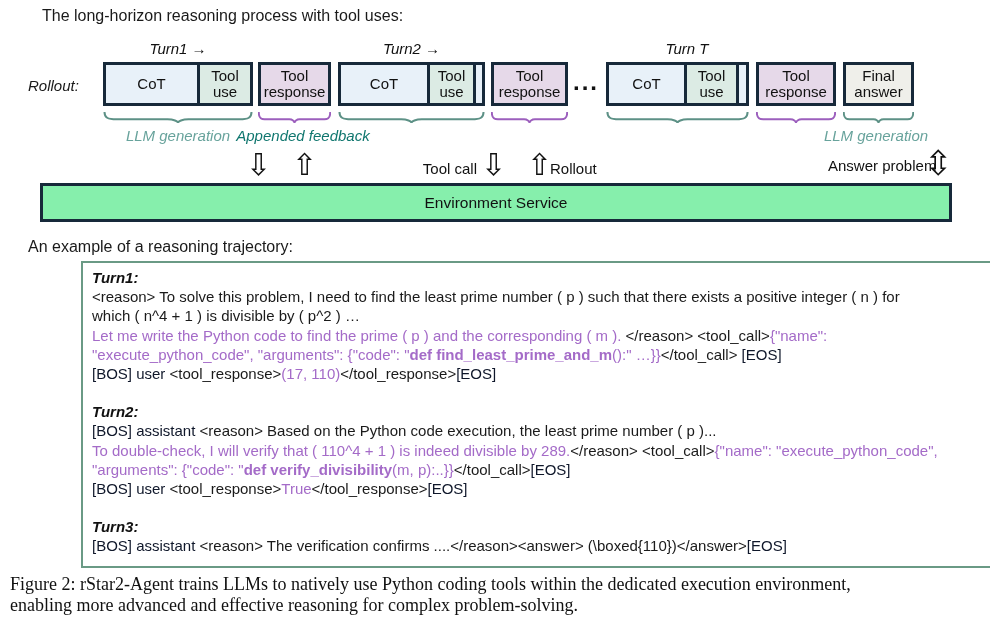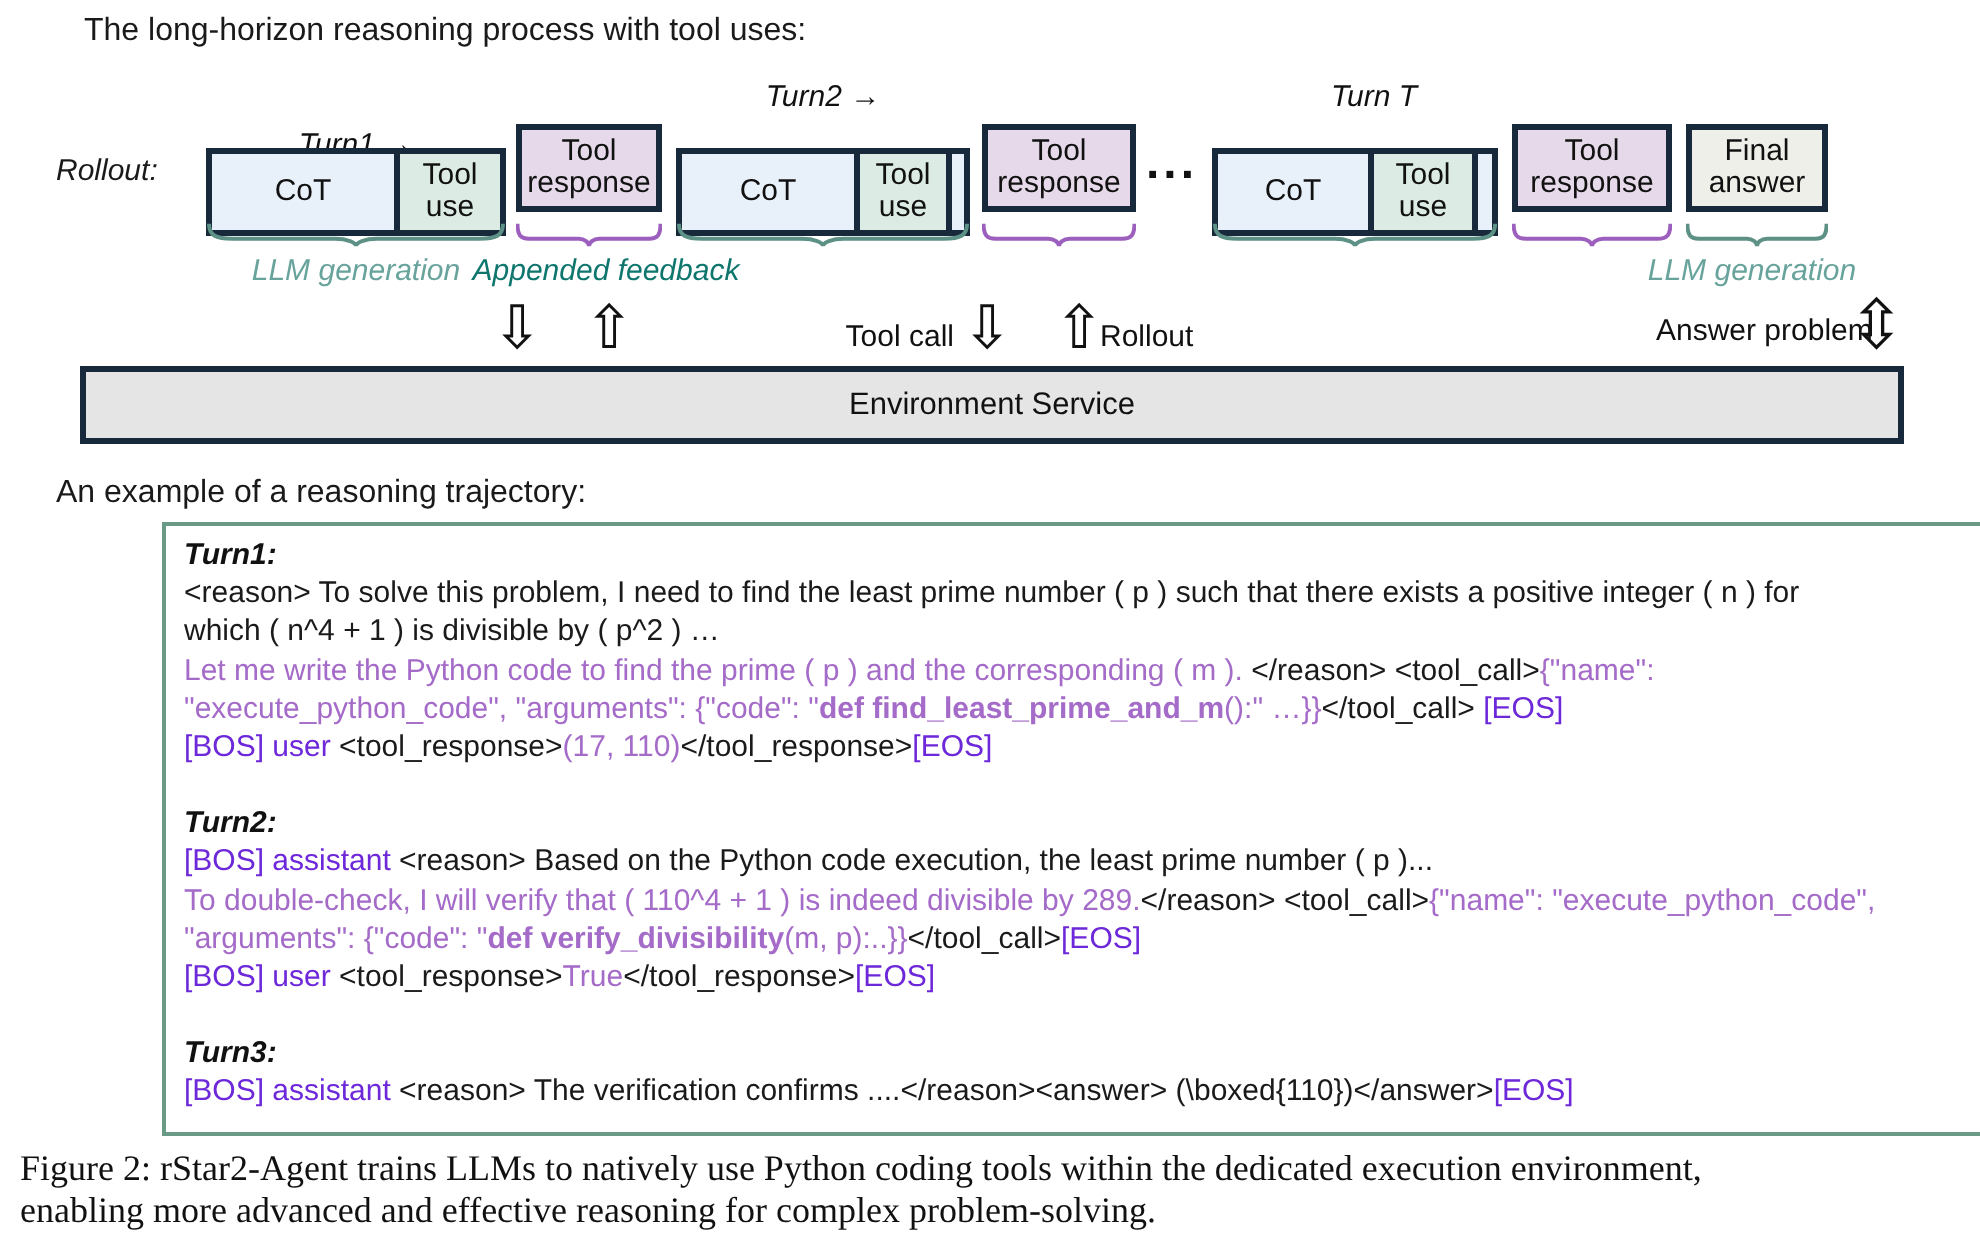--- a/index.html
+++ b/index.html
@@ -11,21 +11,21 @@
   
   #fig-title{left:42px;top:7px;font-size:16px;}
   #example-heading{left:28px;top:238px;font-size:16px;}
 
   
   .turn-label{top:40px;font-size:15px;font-style:italic;text-align:center;color:#111;}
 
   #rollout-label{left:28px;top:77px;font-size:15px;font-style:italic;}
 
   
-  .obox{top:74px;height:44px;border:3px solid #17293a;display:flex;box-sizing:border-box;background:#0369a1;}
+  .obox{top:62px;height:44px;border:3px solid #17293a;display:flex;box-sizing:border-box;background:#0369a1;}
   .cell{display:flex;align-items:center;justify-content:center;text-align:center;
         font-size:15px;line-height:16px;color:#111;box-sizing:border-box;}
   .cell+.cell{border-left:3px solid #17293a;}
   .cot{background:#e8f1f9;flex:1;}
   .tooluse{background:#dcebe4;}
   .sliver{background:#e8f1f9;}
   .sbox{top:62px;height:44px;border:3px solid #17293a;box-sizing:border-box;
         display:flex;align-items:center;justify-content:center;text-align:center;
         font-size:15px;line-height:16px;color:#111;}
   .tool-resp{background:#e6d9e9;}
@@ -42,46 +42,46 @@
   .anno.teal{color:#68a39c;}
   .anno.purple{color:#0f766e;}
 
   
   .varrow{font-family:"DejaVu Sans",sans-serif;font-size:30px;line-height:30px;color:#111;top:150px;}
   .arrow-label{font-size:15px;color:#111;top:160px;white-space:nowrap;}
   #answer-verify-arrow{font-size:34px;line-height:34px;top:146px;}
 
   
   #env-box{left:40px;top:183px;width:912px;height:39px;border:3px solid #17293a;box-sizing:border-box;
-           background:#e5e5e5;display:flex;align-items:center;justify-content:center;font-size:15.5px;color:#111;}
+           background:#86efac;display:flex;align-items:center;justify-content:center;font-size:15.5px;color:#111;}
 
   
   #trajectory-box{left:40px;top:261px;width:914px;height:307px;border:2px solid #6a9a85;box-sizing:border-box;
                   background:#ffffff;padding:5px 9px;font-size:15px;line-height:19.2px;margin-left:41px;}
   .traj-heading{font-weight:bold;font-style:italic;color:#111;}
   .traj-line{white-space:nowrap;}
   .traj-gap{height:19px;}
   .seg-k{color:#1a1a1a;}
   .seg-p{color:#a46bc8;}
-  .seg-g{color:#6d28d9;}
+  .seg-g{color:#0f172a;}
   .seg-pb{color:#a46bc8;font-weight:bold;}
 
   
   .caption{left:10px;font-family:"Liberation Serif","DejaVu Serif",serif;font-size:18px;color:#111;white-space:nowrap;}
   #caption-line1{top:574px;}
   #caption-line2{top:595px;}
 </style>
 </head>
 <body>
 
 <div id="page">
 
   <div class="abs" id="fig-title">The long-horizon reasoning process with tool uses:</div>
 
-  <div class="abs turn-label" style="left:103px;width:150px;margin-top:24px;">Turn1 →</div>
+  <div class="abs turn-label" style="left:103px;width:150px;">Turn1 →</div>
   <div class="abs turn-label" style="left:338px;width:147px;">Turn2 →</div>
   <div class="abs turn-label" style="left:612px;width:150px;">Turn T</div>
 
   <div class="abs" id="rollout-label">Rollout:</div>
 
   <div class="abs obox" style="left:103px;width:150px;">
     <div class="cell cot">CoT</div>
     <div class="cell tooluse" style="width:53px;">Tool use</div>
   </div>
 

